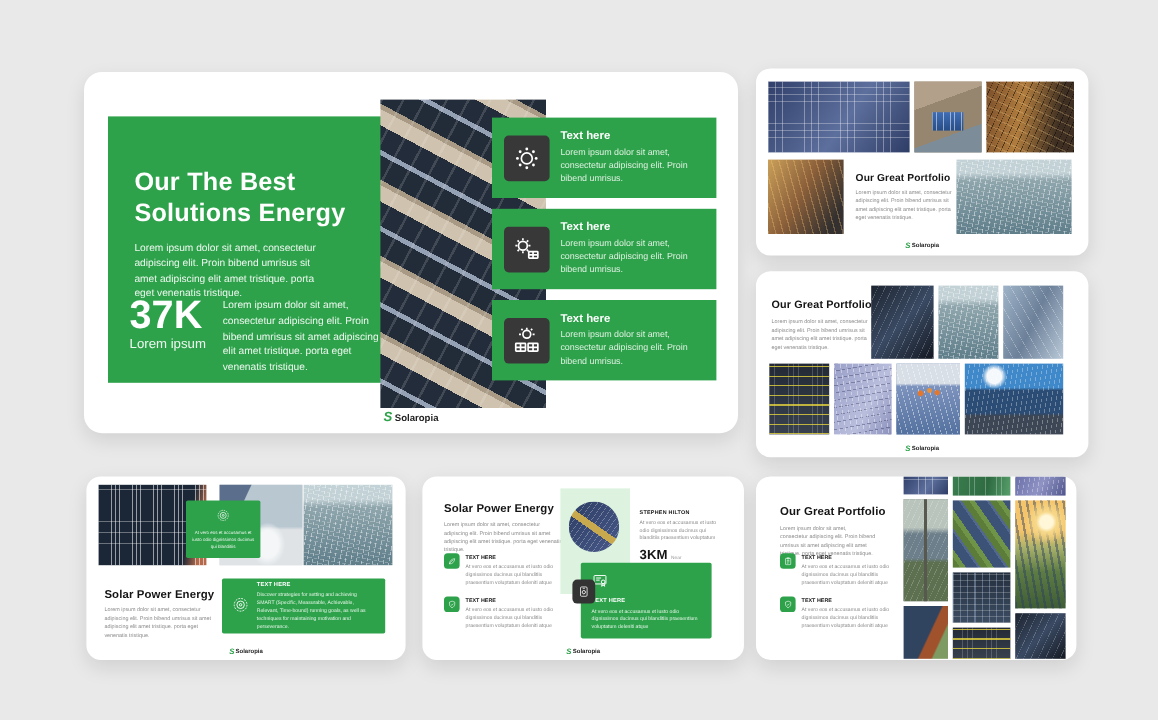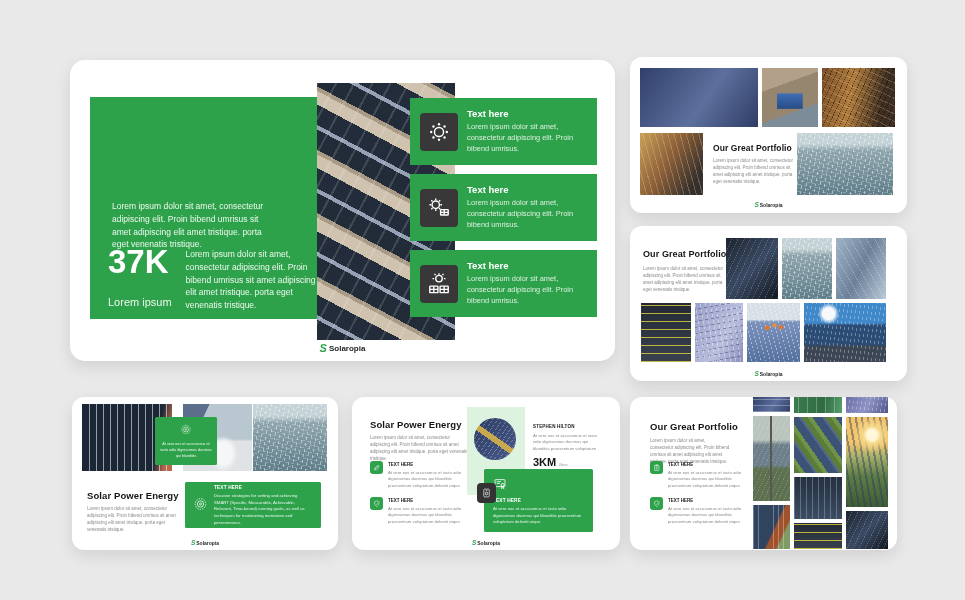--- a/index.html
+++ b/index.html
@@ -107,21 +107,21 @@
     linear-gradient(35deg, transparent 0 44%, #c9a94e 44% 54%, transparent 54%),
     repeating-linear-gradient(125deg, rgba(255,255,255,.3) 0 1px, transparent 1px 8px),
     linear-gradient(135deg,#2c3d63,#49598a)}
 
   
   .s1-panel{position:absolute;left:20px;top:37px;width:316px;height:222px;background:var(--green,#2EA24B);z-index:1}
   .s1-title{position:absolute;left:22px;top:42px;width:208px;color:#fff;font-size:21px;font-weight:800;line-height:1.22;letter-spacing:.2px}
   .s1-body{position:absolute;left:22px;top:103px;width:162px;color:#eef8f0;font-size:8.5px;line-height:1.5}
   .s1-stat{position:absolute;left:18px;top:148px;display:flex;gap:14px;align-items:flex-start;color:#fff}
   .s1-stat-value{font-size:33px;font-weight:800;line-height:1}
-  .s1-stat-label{font-size:11px;margin-top:18px;color:#eef8f0}
+  .s1-stat-label{font-size:11px;margin-top:3px;color:#eef8f0}
   .s1-stat-body{width:140px;font-size:8.5px;line-height:1.5;color:#eef8f0;margin-top:3px}
   .s1-img{left:247px;top:23px;width:138px;height:257px;z-index:2}
   .s1-cards{position:absolute;left:340px;top:38px;width:187px;z-index:3}
   .s1-card{height:67px;margin-bottom:9px;background:var(--green,#2EA24B);display:flex;align-items:center;gap:9px;padding:0 10px}
   .ibox{width:38px;height:38px;border-radius:4px;background:var(--dark_icon,#383838);display:flex;align-items:center;justify-content:center;flex:none}
   .s1-card h4{color:#fff;font-size:9.5px;font-weight:800;margin-bottom:3px}
   .s1-card p{color:#ddf0e0;font-size:7.4px;line-height:1.45}
 
   .logo{position:absolute;left:50%;transform:translateX(-50%);display:flex;align-items:center;gap:2px;white-space:nowrap}
   .logo-s{color:var(--green,#2EA24B);font-weight:800;font-style:italic;font-size:11px;line-height:1}
@@ -138,20 +138,21 @@
   .item p{font-size:8.5px;line-height:1.5;color:#8a8a8a}
   .gbox{position:absolute;background:var(--green,#2EA24B);border-radius:3px;color:#fff}
   .gbox h5{font-size:9.5px;font-weight:800;letter-spacing:.3px}
   .gbox p{font-size:8.5px;line-height:1.55;color:#e4f5e8}
 </style>
 </head>
 <body>
 
 <div class="slide" id="s1">
   <div class="s1-panel">
+    <div class="s1-title">Our The Best Solutions Energy</div>
     <div class="s1-body">Lorem ipsum dolor sit amet, consectetur adipiscing elit. Proin bibend umrisus sit amet adipiscing elit amet tristique. porta eget venenatis tristique.</div>
     <div class="s1-stat">
       <div>
         <div class="s1-stat-value">37K</div>
         <div class="s1-stat-label">Lorem ipsum</div>
       </div>
       <div class="s1-stat-body">Lorem ipsum dolor sit amet, consectetur adipiscing elit. Proin bibend umrisus sit amet adipiscing elit amet tristique. porta eget venenatis tristique.</div>
     </div>
   </div>
   <div class="ph ph-canopy s1-img"></div>

